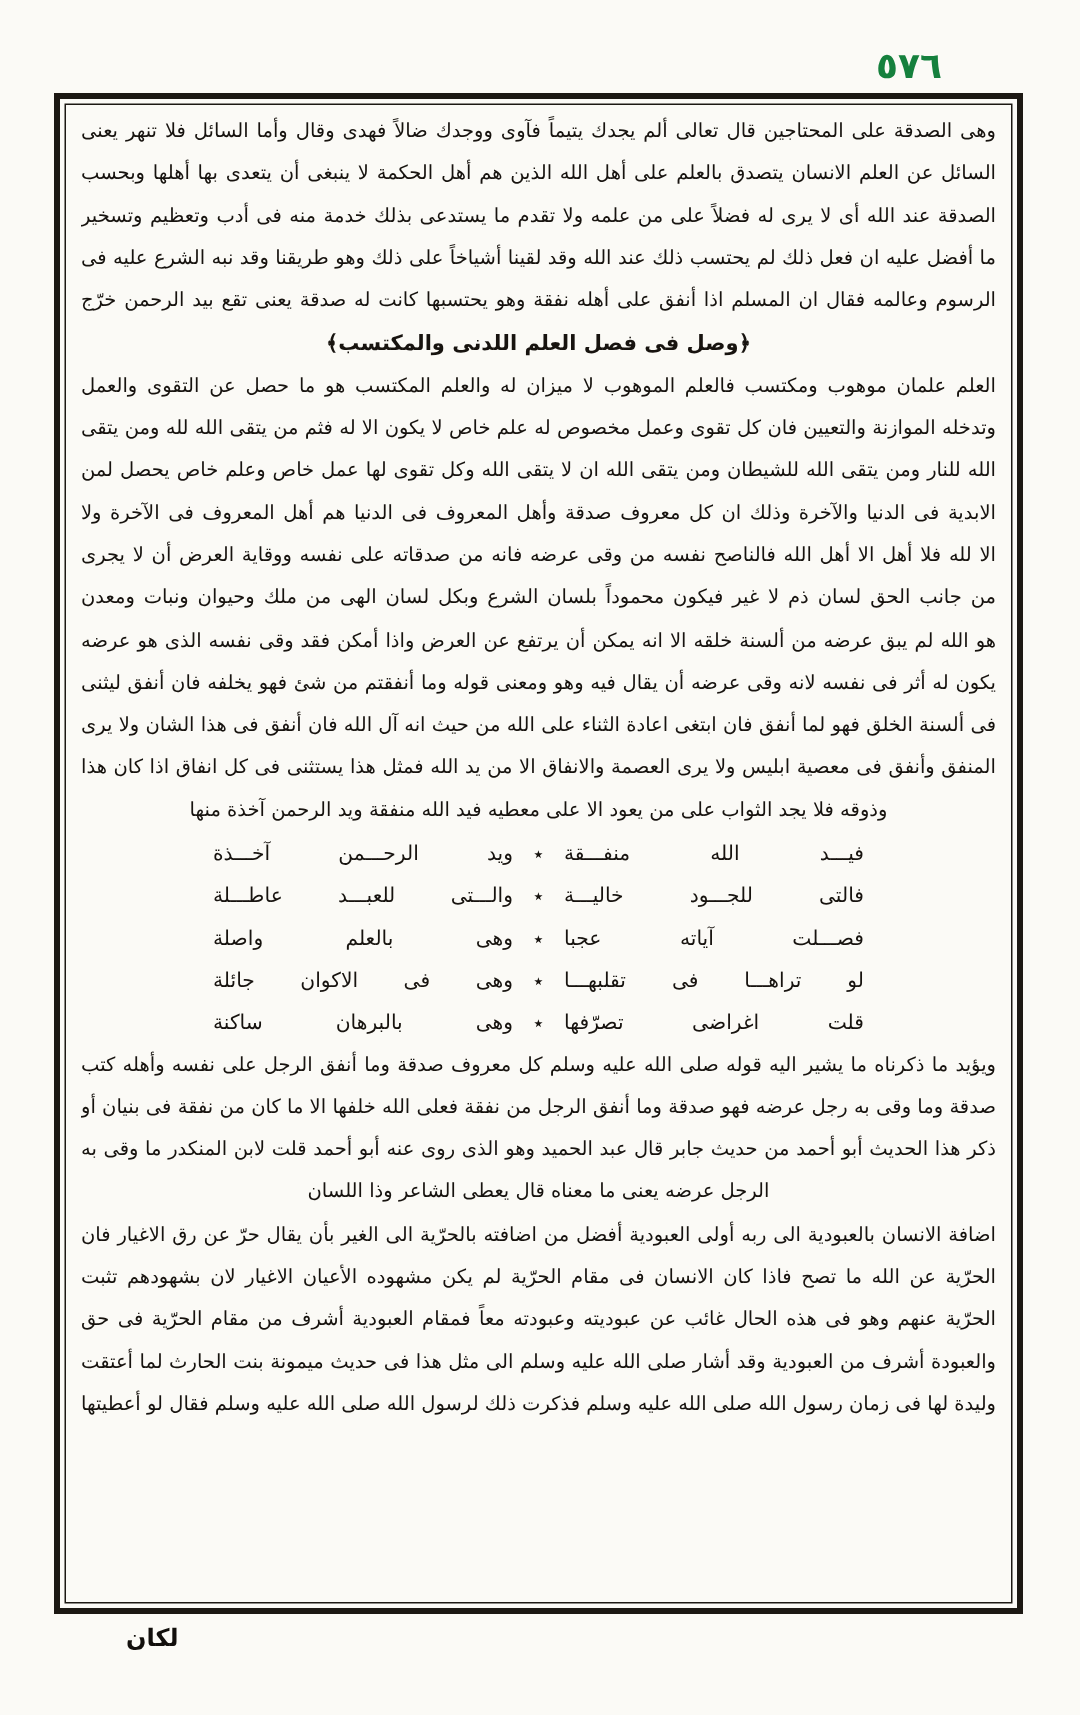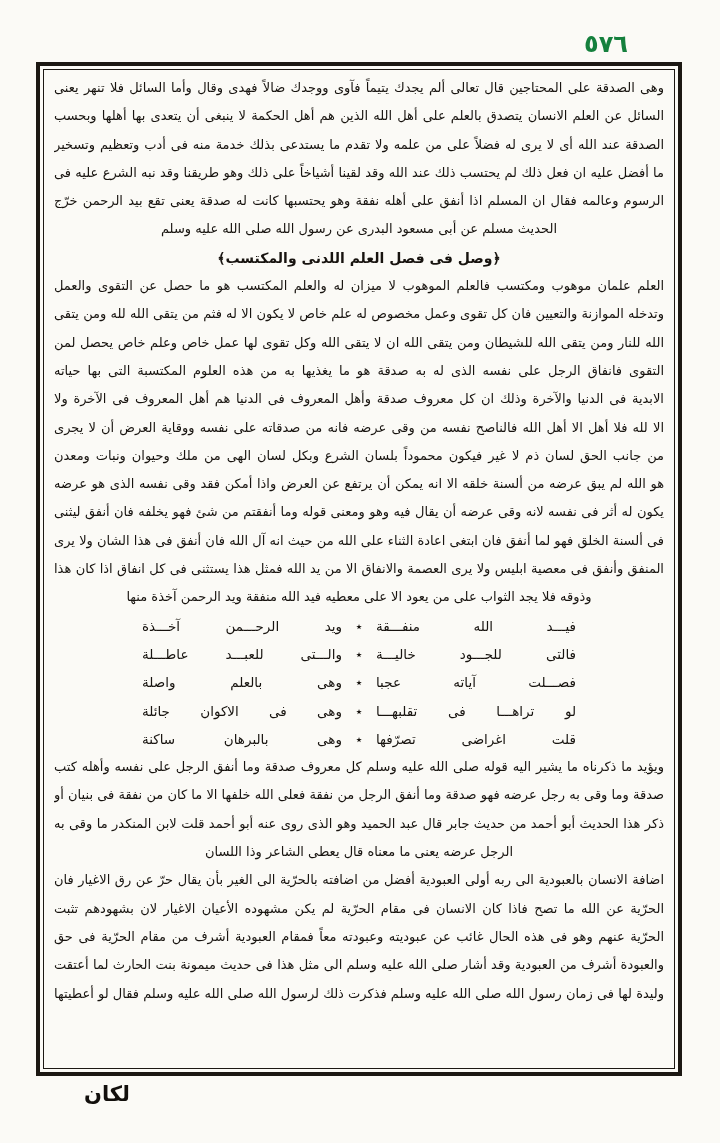--- a/index.html
+++ b/index.html
@@ -35,46 +35,44 @@
   }
   .poem{margin:0 auto;width:480px;}
   .verse{
     display:flex;direction:rtl;justify-content:center;align-items:center;
     height:28.3px;line-height:28.3px;font-size:13.5px;
   }
   .hemi{width:200px;text-align:justify;text-align-last:justify;overflow:hidden;}
   .sep{width:34px;text-align:center;font-size:12px;color:#17130f;}
   .catchword{
     position:absolute;left:84px;top:1082px;
-    font-size:21px;font-weight:bold;color:#120f0c;
+    font-size:16px;font-weight:bold;color:#120f0c;
   }
 </style>
 </head>
 <body>
 
 <div class="sheet">
 
   <div class="pageno">٥٧٦</div>
 
   <div class="frame">
     <div class="inner">
 
       <div class="row just">وهى الصدقة على المحتاجين قال تعالى ألم يجدك يتيماً فآوى ووجدك ضالاً فهدى وقال وأما السائل فلا تنهر يعنى</div>
       <div class="row just">السائل عن العلم الانسان يتصدق بالعلم على أهل الله الذين هم أهل الحكمة لا ينبغى أن يتعدى بها أهلها وبحسب تلك</div>
       <div class="row just">الصدقة عند الله أى لا يرى له فضلاً على من علمه ولا تقدم ما يستدعى بذلك خدمة منه فى أدب وتعظيم وتسخير فى مقابلة</div>
       <div class="row just">ما أفضل عليه ان فعل ذلك لم يحتسب ذلك عند الله وقد لقينا أشياخاً على ذلك وهو طريقنا وقد نبه الشرع عليه فى علم</div>
       <div class="row just">الرسوم وعالمه فقال ان المسلم اذا أنفق على أهله نفقة وهو يحتسبها كانت له صدقة يعنى تقع بيد الرحمن خرّج هذا</div>
-      <div class="row center">الحديث مسلم عن أبى مسعود البدرى عن رسول الله صلى الله عليه وسلم</div>
 
       <div class="row heading">﴿وصل فى فصل العلم اللدنى والمكتسب﴾</div>
 
       <div class="row just">العلم علمان موهوب ومكتسب فالعلم الموهوب لا ميزان له والعلم المكتسب هو ما حصل عن التقوى والعمل الصالح</div>
       <div class="row just">وتدخله الموازنة والتعيين فان كل تقوى وعمل مخصوص له علم خاص لا يكون الا له فثم من يتقى الله لله ومن يتقى</div>
       <div class="row just">الله للنار ومن يتقى الله للشيطان ومن يتقى الله ان لا يتقى الله وكل تقوى لها عمل خاص وعلم خاص يحصل لمن له هذه</div>
-      <div class="row just">التقوى فانفاق الرجل على نفسه الذى له به صدقة هو ما يغذيها به من هذه العلوم المكتسبة التى بها حياته</div>
       <div class="row just">الابدية فى الدنيا والآخرة وذلك ان كل معروف صدقة وأهل المعروف فى الدنيا هم أهل المعروف فى الآخرة ولا معروف</div>
       <div class="row just">الا لله فلا أهل الا أهل الله فالناصح نفسه من وقى عرضه فانه من صدقاته على نفسه ووقاية العرض أن لا يجرى عليه</div>
       <div class="row just">من جانب الحق لسان ذم لا غير فيكون محموداً بلسان الشرع وبكل لسان الهى من ملك وحيوان ونبات ومعدن</div>
       <div class="row just">هو الله لم يبق عرضه من ألسنة خلقه الا انه يمكن أن يرتفع عن العرض واذا أمكن فقد وقى نفسه الذى هو عرضه أن</div>
       <div class="row just">يكون له أثر فى نفسه لانه وقى عرضه أن يقال فيه وهو ومعنى قوله وما أنفقتم من شئ فهو يخلفه فان أنفق ليثنى مجداً</div>
       <div class="row just">فى ألسنة الخلق فهو لما أنفق فان ابتغى اعادة الثناء على الله من حيث انه آل الله فان أنفق فى هذا الشان ولا يرى انه</div>
       <div class="row just">المنفق وأنفق فى معصية ابليس ولا يرى العصمة والانفاق الا من يد الله فمثل هذا يستثنى فى كل انفاق اذا كان هذا حاله</div>
       <div class="row center">وذوقه فلا يجد الثواب على من يعود الا على معطيه فيد الله منفقة ويد الرحمن آخذة منها</div>
 
       <div class="poem">

